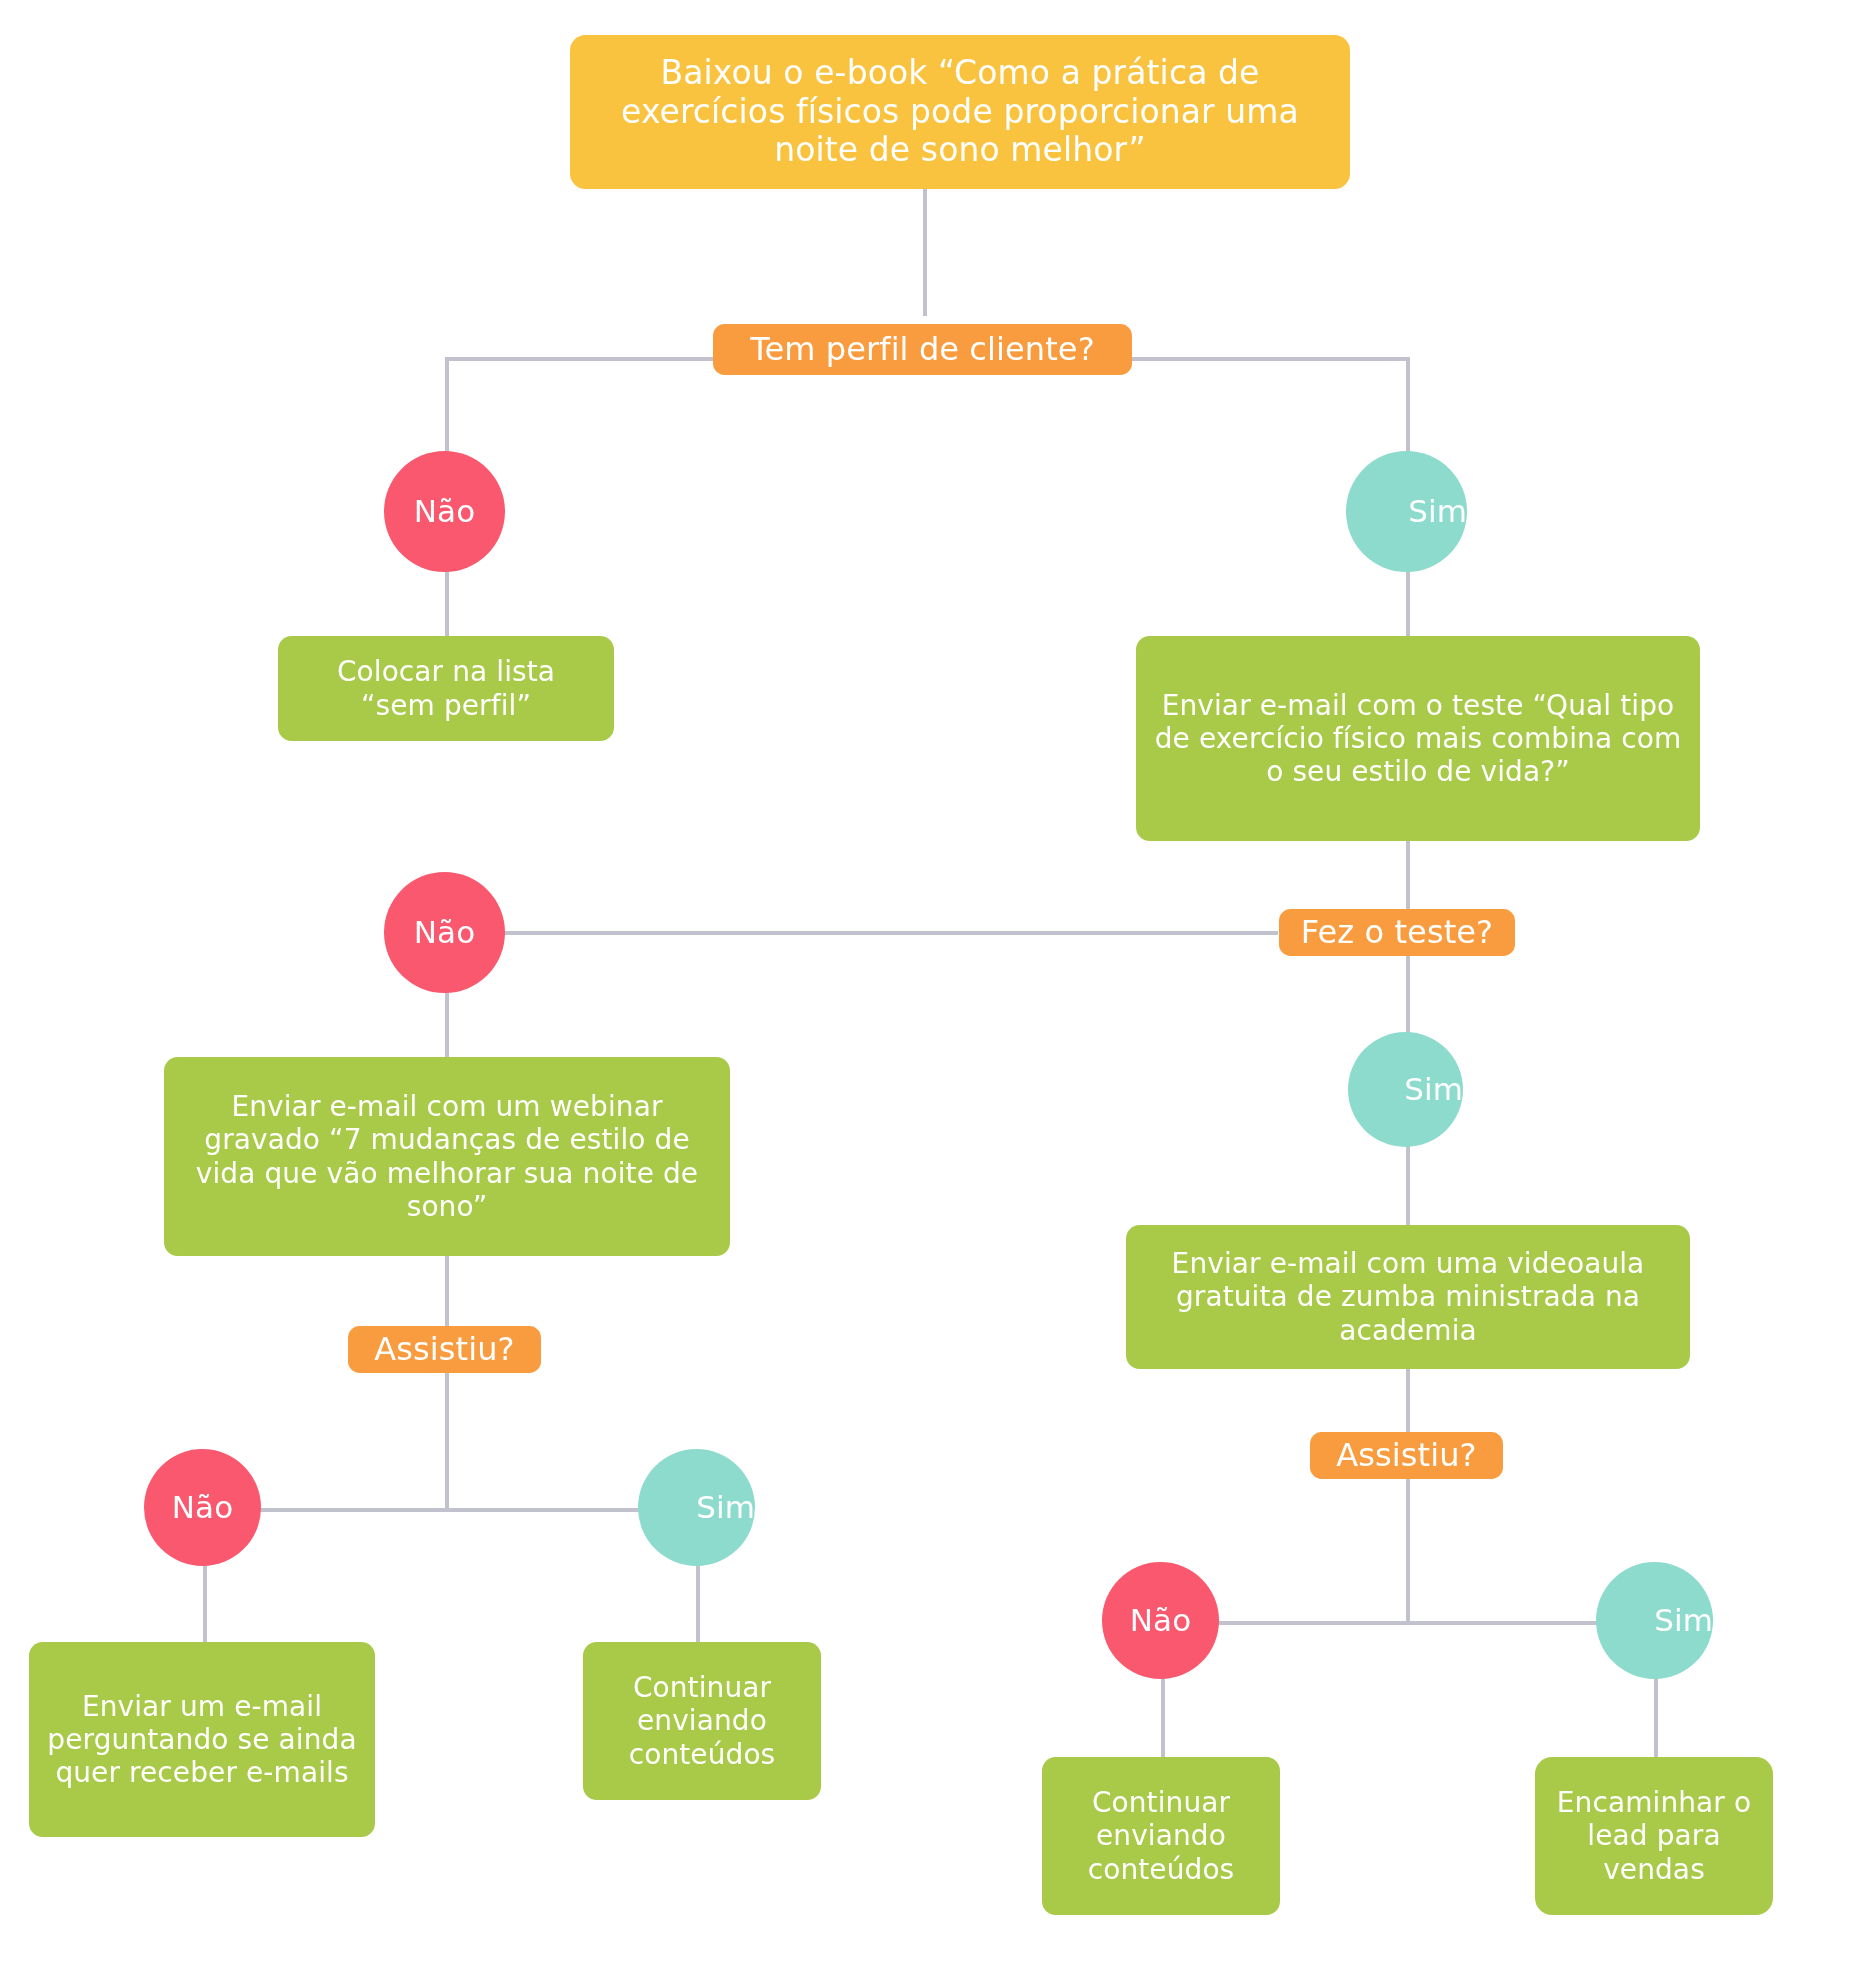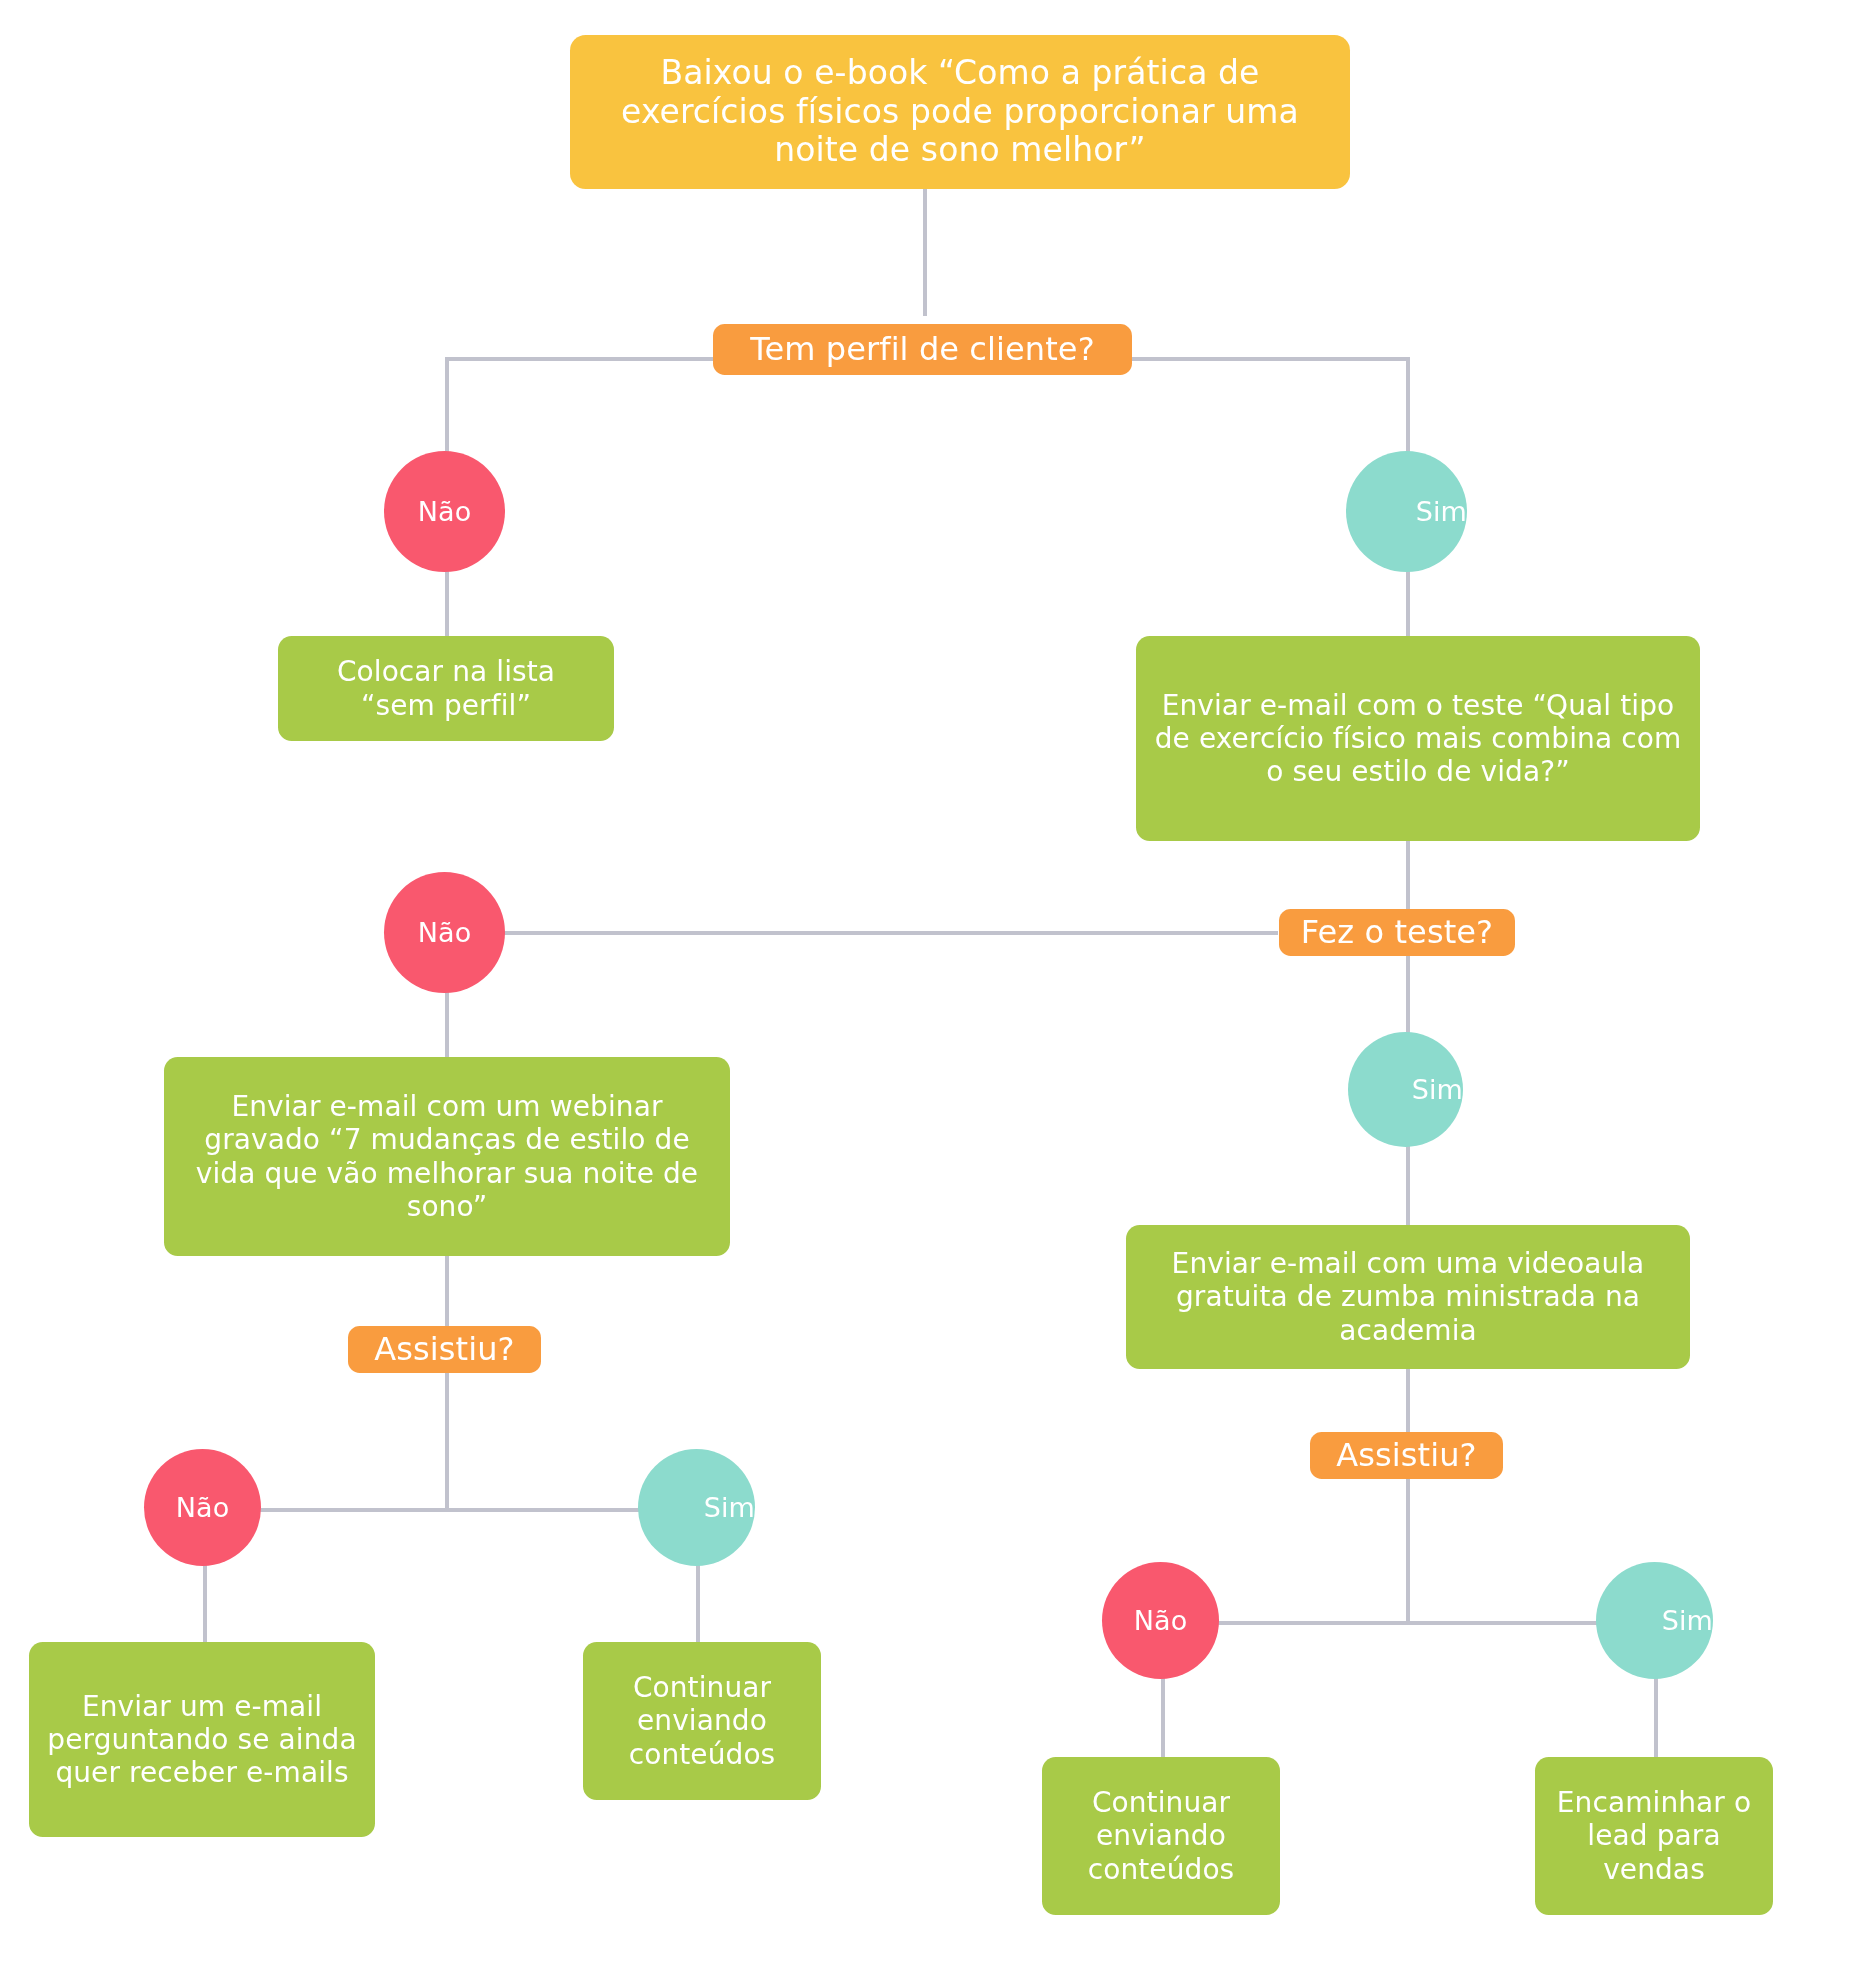--- a/index.html
+++ b/index.html
@@ -60,21 +60,21 @@
   .question {            
     background: #f99c3f;
     border-radius: 11.7px;
     font-size: 32px;
     padding: 5.9px 15.6px;
     white-space: nowrap;
   }
 
   .circle {
     border-radius: 50%;
-    font-size: 27px;
+    font-size: 31px;
   }
   .circle.no  { background: #f9586e; }
   .circle.yes { background: #8cdbcd; justify-content: flex-end; }
 </style>
 </head>
 <body>
 
 <div id="canvas">
 
   <div class="line v" style="left:923px; top:189px; height:127px;"></div>
@@ -184,18 +184,18 @@
   </div>
 
   <div class="node action" style="left:583px; top:1642px; width:238px; height:158px;">
     <span>Continuar enviando conteúdos</span>
   </div>
 
   <div class="node action" style="left:1042px; top:1757px; width:238px; height:158px;">
     <span>Continuar enviando conteúdos</span>
   </div>
 
-  <div class="node action" style="left:1535px; top:1757px; width:238px; height:158px;">
+  <div class="node action" style="left:1535px; top:1757px; width:238px; height:158px;border-radius:17px;">
     <span>Encaminhar o lead para vendas</span>
   </div>
 
 </div>
 
 
 </body></html>

